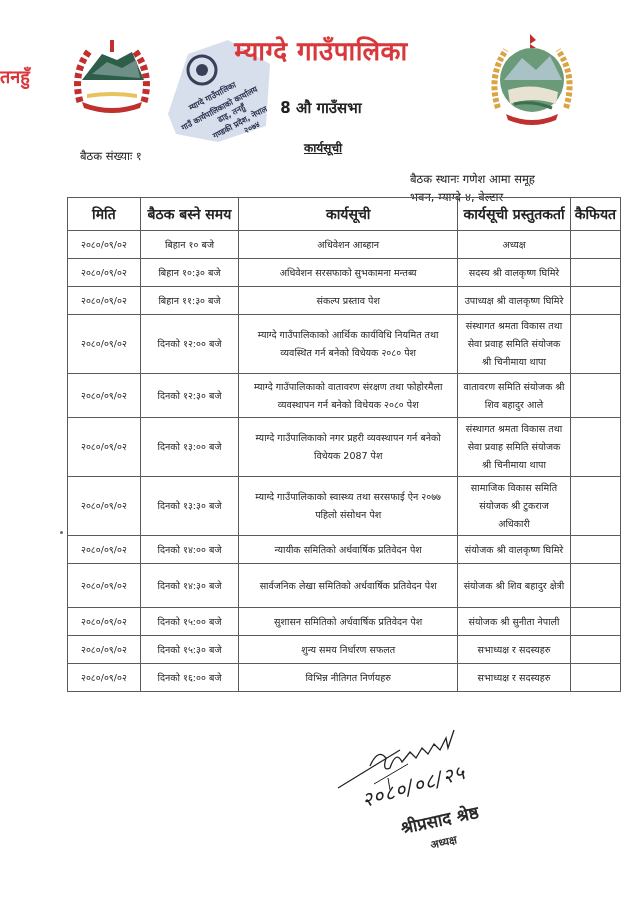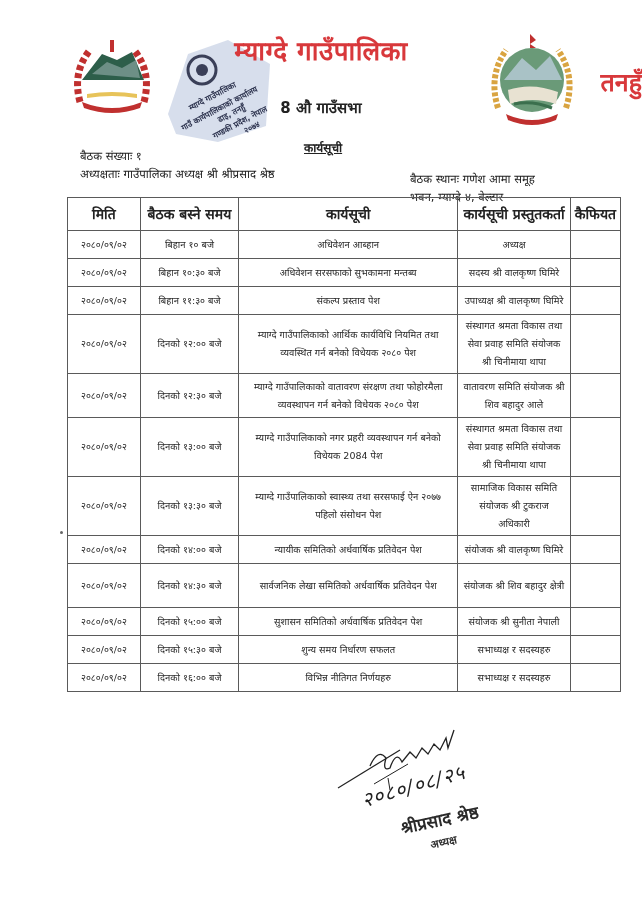--- a/index.html
+++ b/index.html
@@ -8,22 +8,22 @@
     font-family:"DejaVu Sans", sans-serif; color:#1a1a1a;
   }
   .logo-left { position:absolute; left:62px; top:32px; width:100px; height:84px; }
   .logo-right { position:absolute; left:484px; top:30px; width:96px; height:104px; }
   .stamp { position:absolute; left:158px; top:34px; width:120px; height:112px; }
   .title-main {
     position:absolute; left:0; width:642px; top:32px; text-align:center;
     font-size:26px; font-weight:bold; color:#d8383b; letter-spacing:0.5px;
   }
   .title-sub {
-    position:absolute; left:0; width:642px; top:64px; text-align:right;
-    font-size:25px; font-weight:bold; color:#d8383b;
+    position:absolute; left:0; width:642px; top:64px; text-align:left;
+    font-size:18px; font-weight:bold; color:#d8383b;
   }
   .title-session {
     position:absolute; left:0; width:642px; top:97px; text-align:center;
     font-size:15px; font-weight:bold; color:#222;
   }
   .agenda-heading {
     position:absolute; left:304px; top:139px; font-size:12px; font-weight:bold;
     text-decoration:underline; color:#222;
   }
   .meta { position:absolute; font-size:11.5px; font-weight:normal; color:#222; line-height:18px; }
@@ -98,21 +98,20 @@
 </svg>
 
 <div class="title-main">म्याग्दे गाउँपालिका</div>
 <div class="title-sub">तनहुँ</div>
 <div class="title-session">8 औ गाउँसभा</div>
 
 <div class="agenda-heading">कार्यसूची</div>
 
 <div class="meta meta-left">
   <div>बैठक संख्याः १</div>
-  <div>अध्यक्षताः गाउँपालिका अध्यक्ष श्री श्रीप्रसाद श्रेष्ठ</div>
 </div>
 <div class="meta meta-right">
   <div>बैठक स्थानः गणेश आमा समूह</div>
   <div>भवन, म्याग्दे-४, वेल्टार</div>
 </div>
 
 <div class="dot"></div>
 
 <table class="agenda">
   <thead>
@@ -156,21 +155,21 @@
       <tr style="height: 44px;">
         <td class="c-date">२०८०/०९/०२</td>
         <td class="c-time">दिनको १२:३० बजे</td>
         <td class="c-agenda">म्याग्दे गाउँपालिकाको वातावरण संरक्षण तथा फोहोरमैला व्यवस्थापन गर्न बनेको विधेयक २०८० पेश</td>
         <td class="c-presenter">वातावरण समिति संयोजक श्री शिव बहादुर आले</td>
         <td class="c-remarks"></td>
       </tr>
       <tr style="height: 58px;">
         <td class="c-date">२०८०/०९/०२</td>
         <td class="c-time">दिनको १३:०० बजे</td>
-        <td class="c-agenda">म्याग्दे गाउँपालिकाको नगर प्रहरी व्यवस्थापन गर्न बनेको विधेयक 2084 पेश</td>
+        <td class="c-agenda">म्याग्दे गाउँपालिकाको नगर प्रहरी व्यवस्थापन गर्न बनेको विधेयक 2087 पेश</td>
         <td class="c-presenter">संस्थागत श्रमता विकास तथा सेवा प्रवाह समिति संयोजक श्री चिनीमाया थापा</td>
         <td class="c-remarks"></td>
       </tr>
       <tr style="height: 58px;">
         <td class="c-date">२०८०/०९/०२</td>
         <td class="c-time">दिनको १३:३० बजे</td>
         <td class="c-agenda">म्याग्दे गाउँपालिकाको स्वास्थ्य तथा सरसफाई ऐन २०७७ पहिलो संसोधन पेश</td>
         <td class="c-presenter">सामाजिक विकास समिति संयोजक श्री टुकराज अधिकारी</td>
         <td class="c-remarks"></td>
       </tr>

